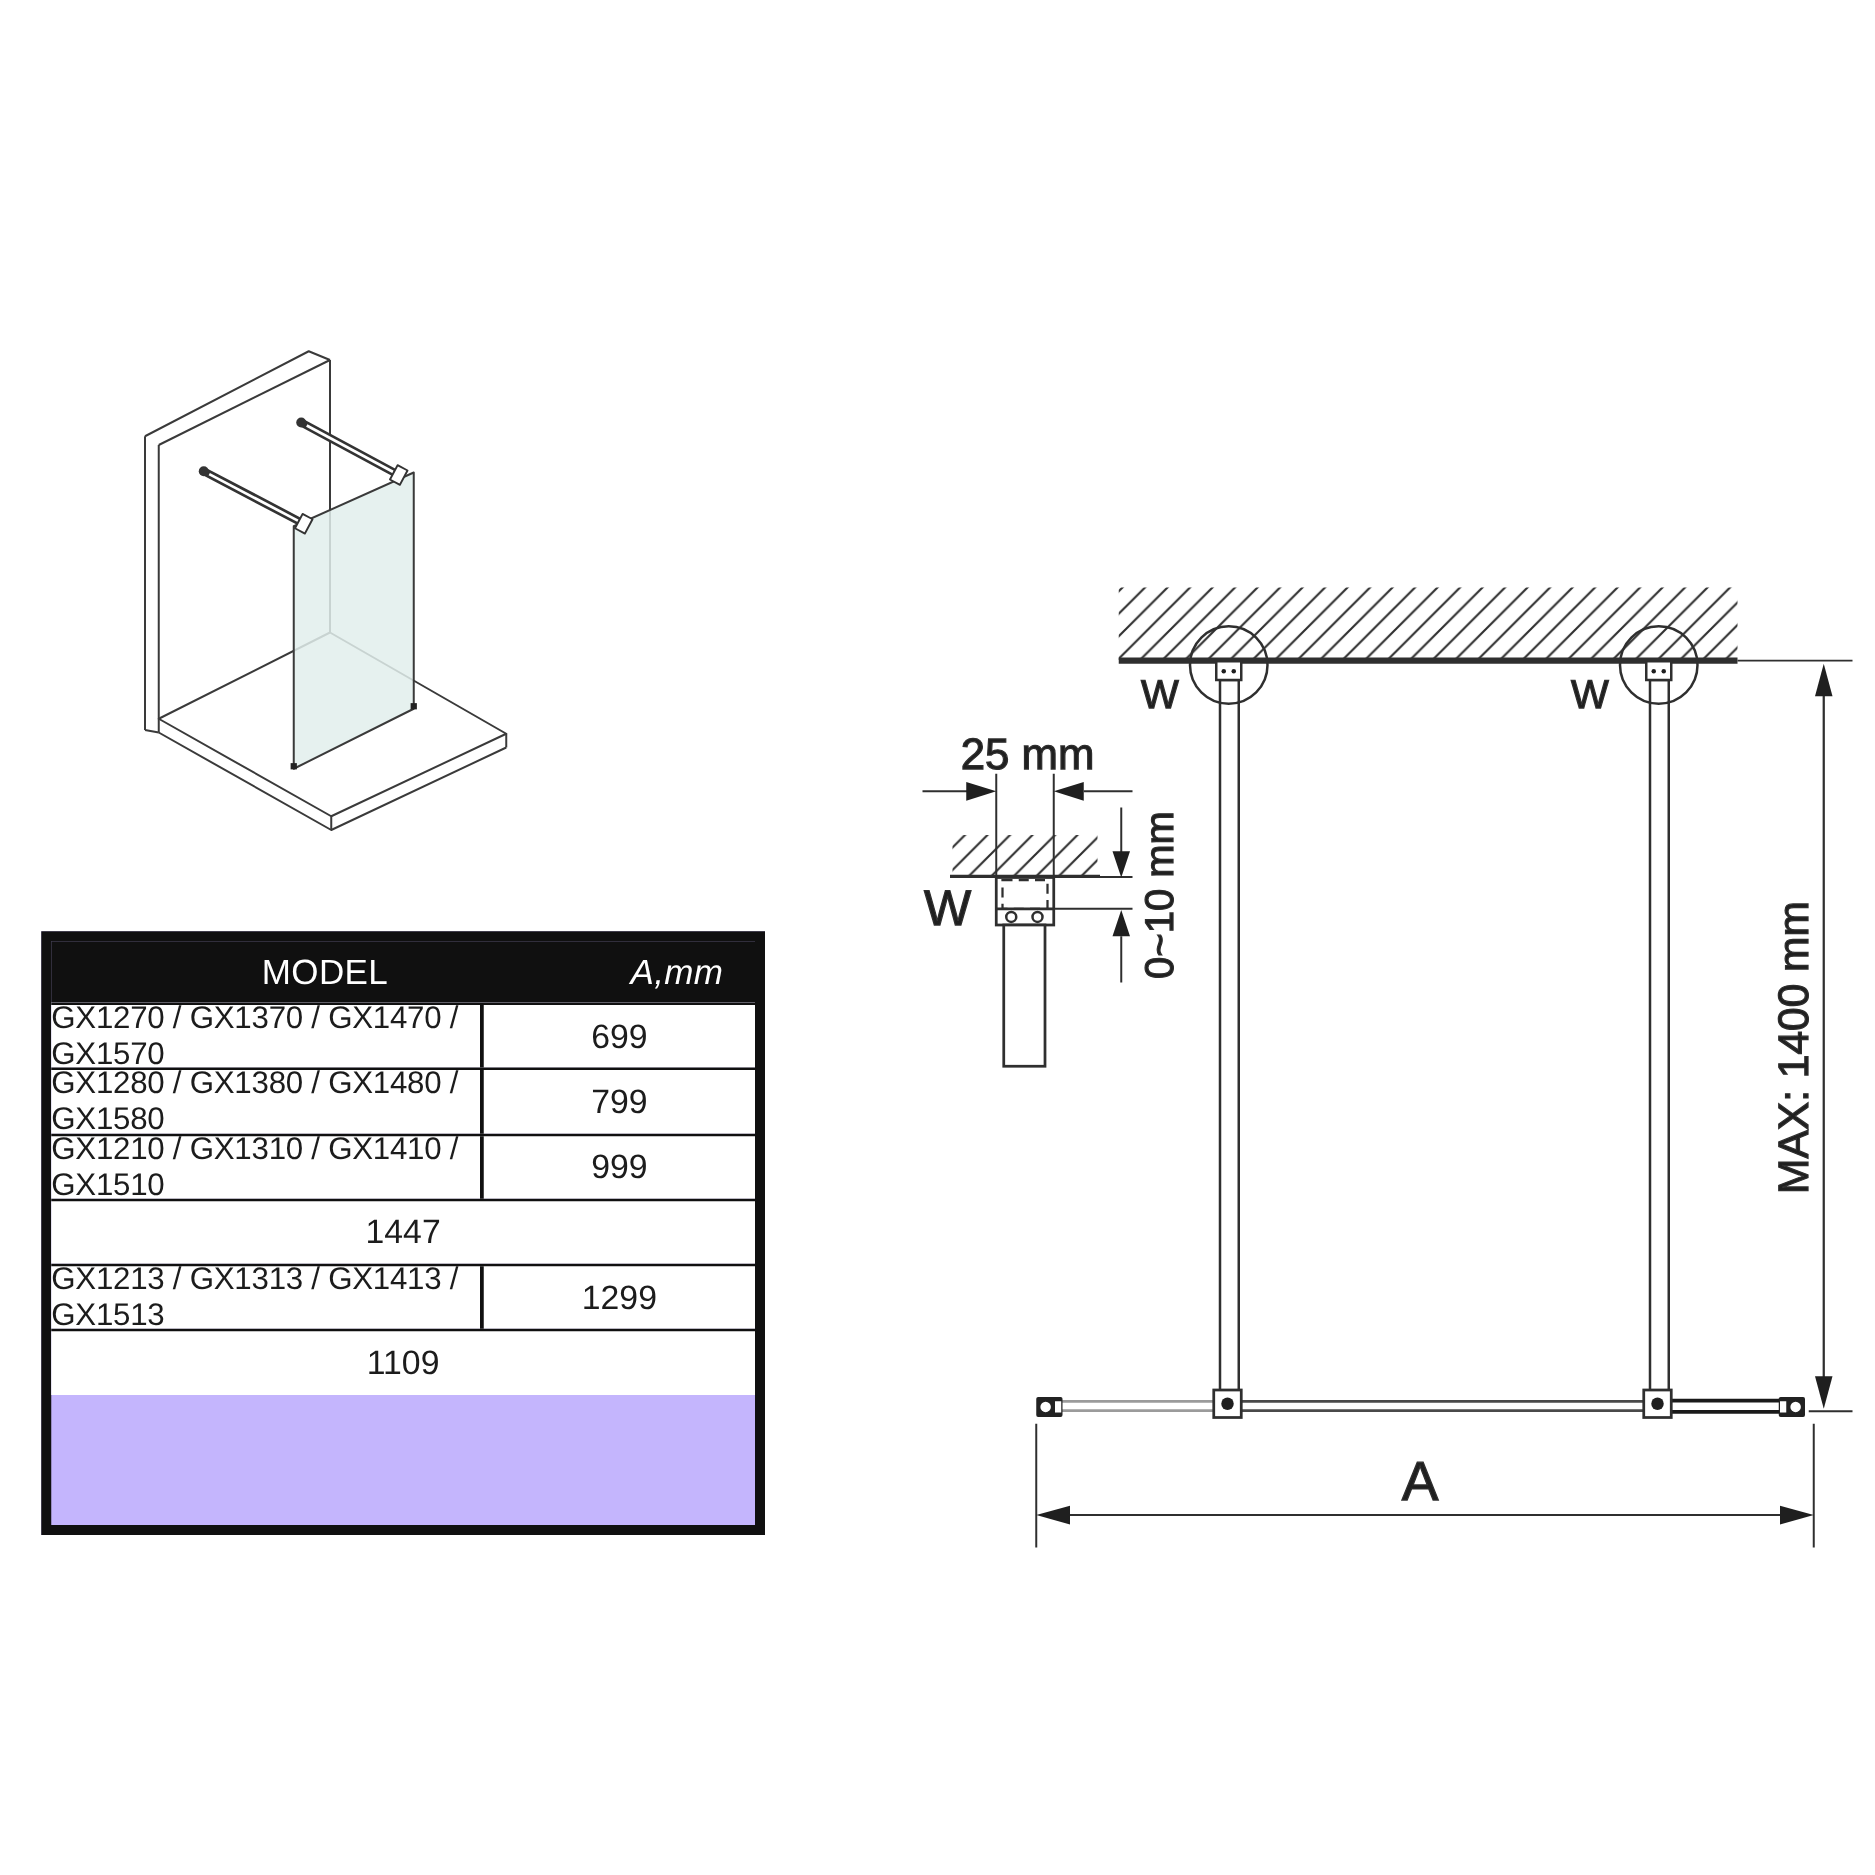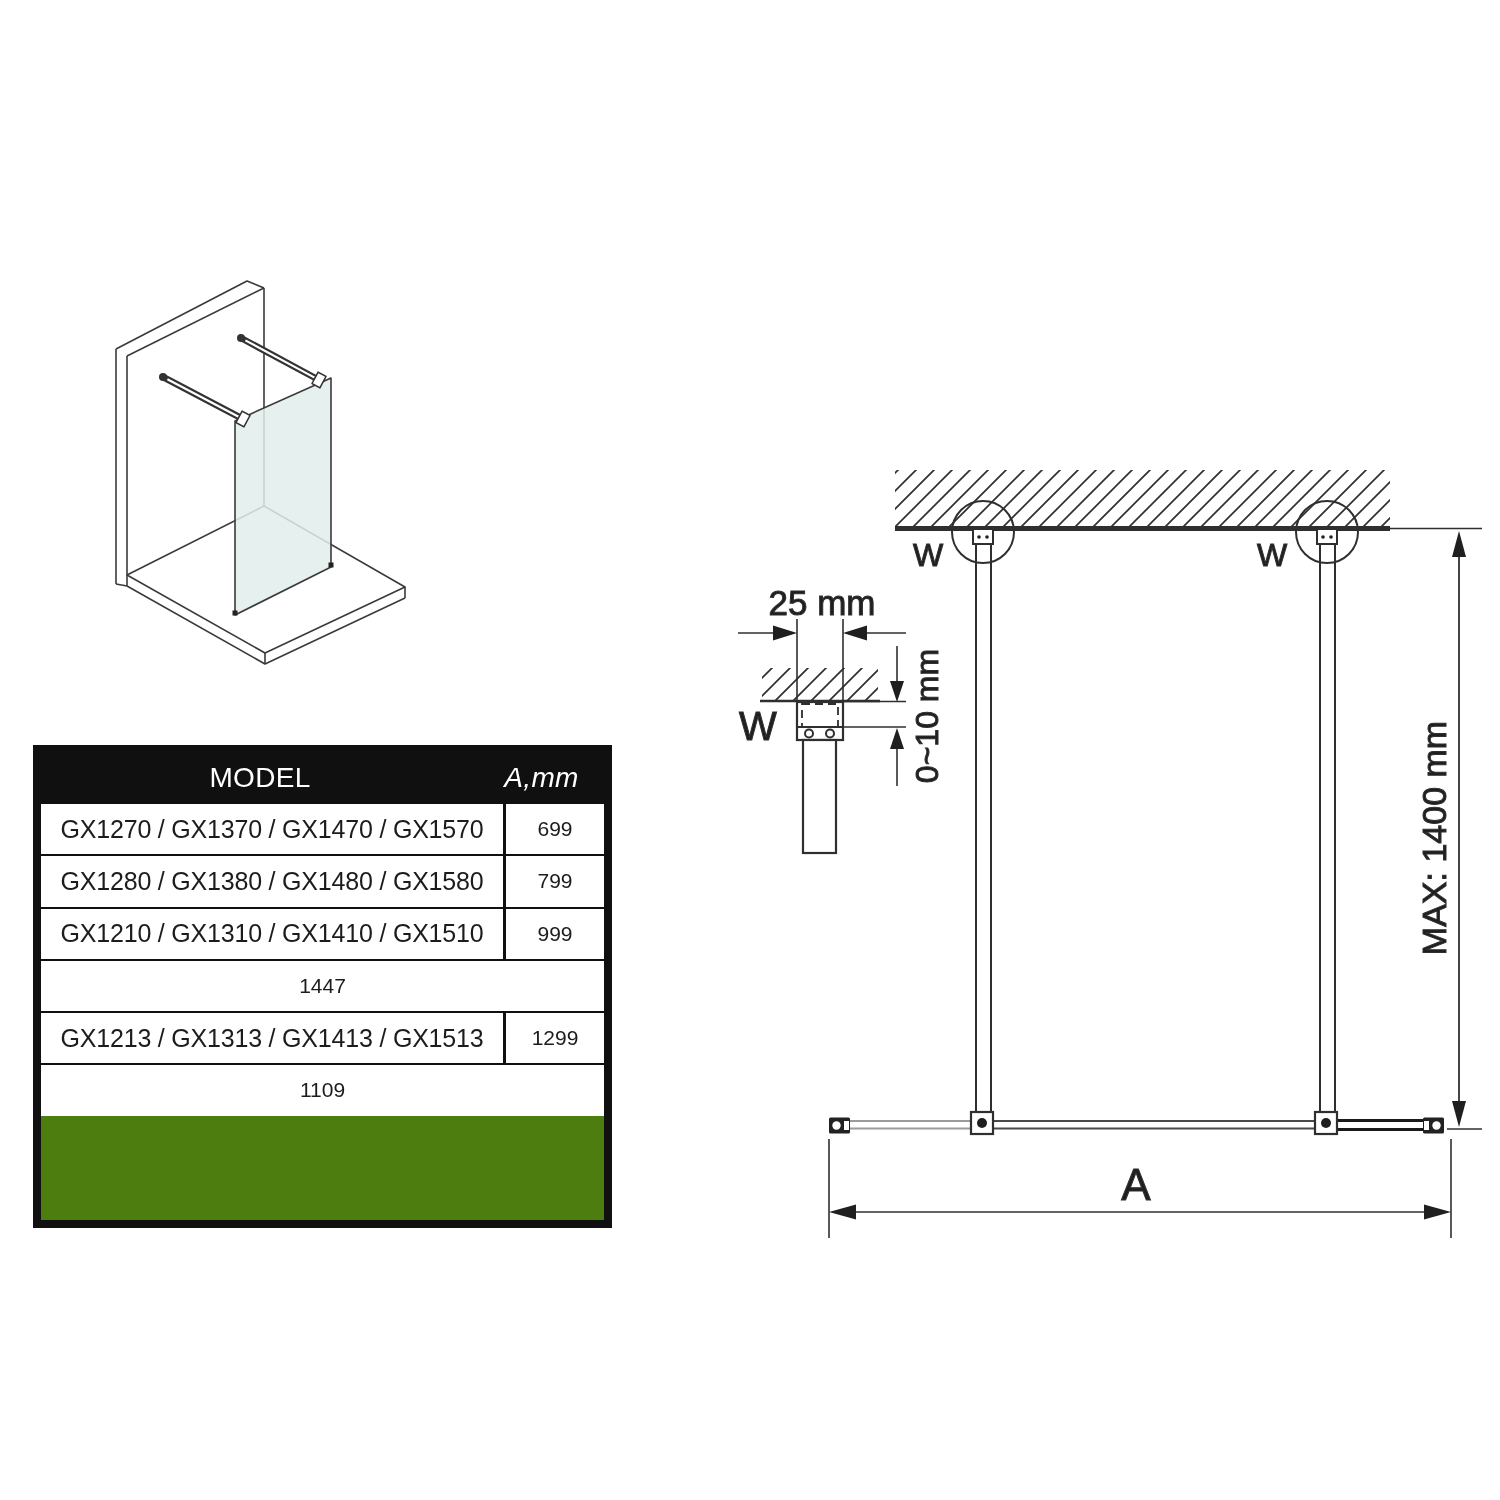--- a/index.html
+++ b/index.html
@@ -6,39 +6,39 @@
   #canvas {
     position:relative; width:1500px; height:1500px; background:#ffffff;
     font-family:"Liberation Sans", sans-serif; overflow:hidden;
   }
   #drawing { position:absolute; left:0; top:0; }
   .lbl { font-family:"Liberation Sans", sans-serif; fill:#1f1f1f; }
 
   
   .spec-table {
     position:absolute; left:33px; top:745px; width:579px; height:483px;
-    box-sizing:border-box; border:8px solid #101010; background:#4d7c0f;
+    box-sizing:border-box; border:8px solid #101010; background:#c4b5fd;
   }
   .thead { height:49px; background:#101010; display:flex; }
   .th {
     color:#ffffff; font-size:28px; display:flex; align-items:center;
     justify-content:center; letter-spacing:0.3px;
   }
   .th-model { width:438px; }
   .th-dim { flex:1;font-style:italic; }
   .trow {
     height:52.25px; display:flex; box-sizing:border-box;
     border-top:2.5px solid #101010; background:#fff;
   }
   .td {
     display:flex; align-items:center; justify-content:center;
     color:#1c1c1c; box-sizing:border-box;
   }
-  .td-model { width:465px; border-right:3px solid #101010; font-size:25px; letter-spacing:-0.2px; }
-  .td-dim { flex:1; font-size:21px; }
+  .td-model { width:346px; border-right:3px solid #101010; font-size:25px; letter-spacing:-0.2px; }
+  .td-dim { flex:1; font-size:27px; }
 </style>
 </head>
 <body>
 
 <div id="canvas">
 
   <svg id="drawing" width="1500" height="1500" viewBox="0 0 1500 1500">
     <defs>
       <pattern id="hatch" width="18" height="18" patternUnits="userSpaceOnUse">
         <path d="M0,18 L18,0 M-4.5,4.5 L4.5,-4.5 M13.5,22.5 L22.5,13.5" stroke="#2f2f2f" stroke-width="1.7" fill="none"></path>

